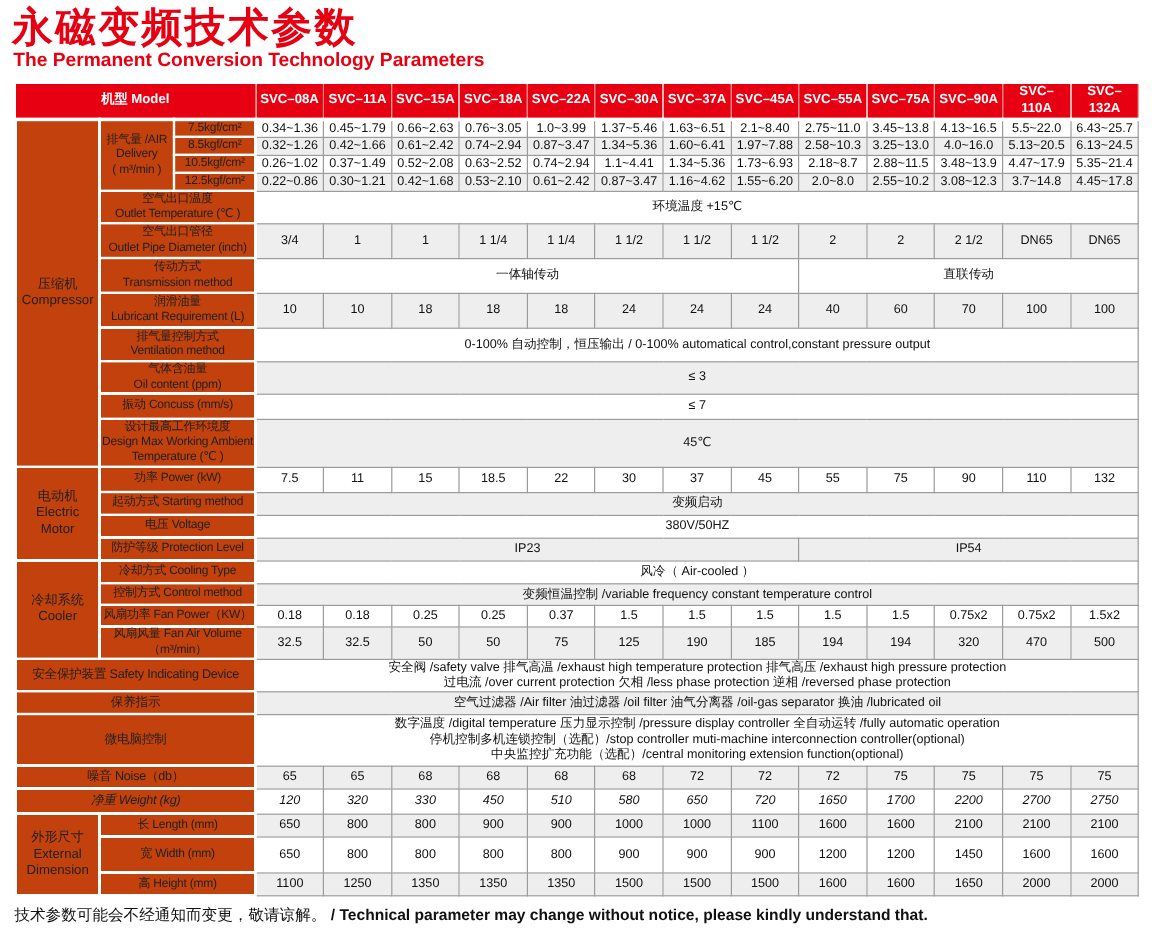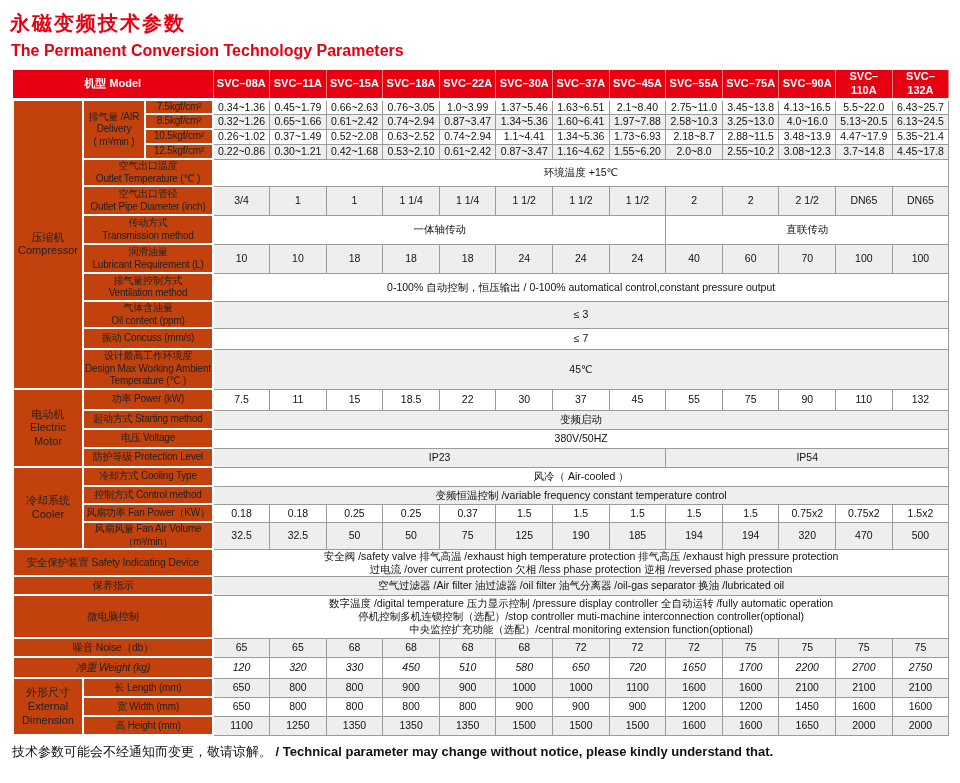--- a/index.html
+++ b/index.html
@@ -1,19 +1,19 @@
 <!DOCTYPE html>
 <html><head>
 <meta charset="utf-8">
 <style>
   html,body{margin:0;padding:0;background:#fff;}
   body{width:960px;height:783px;overflow:hidden;
        font-family:"Liberation Sans","DejaVu Sans",sans-serif;color:#1a1a1a;}
   .page{position:relative;width:960px;height:783px;background:#fff;}
-  h1.title{margin:6px 0 0 10px;font-size:20px;line-height:34px;font-weight:bold;
+  h1.title{margin:6px 0 0 10px;font-size:34px;line-height:34px;font-weight:bold;
            color:#e60012;letter-spacing:2px;}
   .subtitle{margin:2px 0 10px 11px;font-size:16px;font-weight:bold;color:#e60012;}
   table.spec{margin-left:12px;width:936px;border-collapse:collapse;table-layout:fixed;}
   table.spec th,table.spec td{padding:0 1px;vertical-align:middle;text-align:center;
            line-height:1.25;overflow:hidden;}
   th.model-label,th.col-head{background:#e60012;color:#fff;font-size:11px;font-weight:bold;
            height:27px;border-right:1px solid #f5827f;border-bottom:3px solid #fff;}
   td.cat,td.lab,td.sub{background:#c2410c;border:2px solid #fff;font-size:10px;
            letter-spacing:-0.2px;color:#222;}
   td.cat{font-size:11px;letter-spacing:0;margin-top:32px;}
@@ -71,21 +71,21 @@
           <td class="dat">2.1~8.40</td>
           <td class="dat">2.75~11.0</td>
           <td class="dat">3.45~13.8</td>
           <td class="dat">4.13~16.5</td>
           <td class="dat">5.5~22.0</td>
           <td class="dat">6.43~25.7</td>
         </tr>
         <tr class="stripe" style="height: 15px;">
           <td class="sub">8.5kgf/cm²</td>
           <td class="dat">0.32~1.26</td>
-          <td class="dat">0.65~1.66</td>
+          <td class="dat">0.42~1.66</td>
           <td class="dat">0.61~2.42</td>
           <td class="dat">0.74~2.94</td>
           <td class="dat">0.87~3.47</td>
           <td class="dat">1.34~5.36</td>
           <td class="dat">1.60~6.41</td>
           <td class="dat">1.97~7.88</td>
           <td class="dat">2.58~10.3</td>
           <td class="dat">3.25~13.0</td>
           <td class="dat">4.0~16.0</td>
           <td class="dat">5.13~20.5</td>
@@ -305,21 +305,21 @@
           <td class="dat">900</td>
           <td class="dat">1000</td>
           <td class="dat">1000</td>
           <td class="dat">1100</td>
           <td class="dat">1600</td>
           <td class="dat">1600</td>
           <td class="dat">2100</td>
           <td class="dat">2100</td>
           <td class="dat">2100</td>
         </tr>
-        <tr style="height: 19px;">
+        <tr style="height: 30px;">
           <td class="lab" colspan="2">宽 Width  (mm)</td>
           <td class="dat">650</td>
           <td class="dat">800</td>
           <td class="dat">800</td>
           <td class="dat">800</td>
           <td class="dat">800</td>
           <td class="dat">900</td>
           <td class="dat">900</td>
           <td class="dat">900</td>
           <td class="dat">1200</td>

